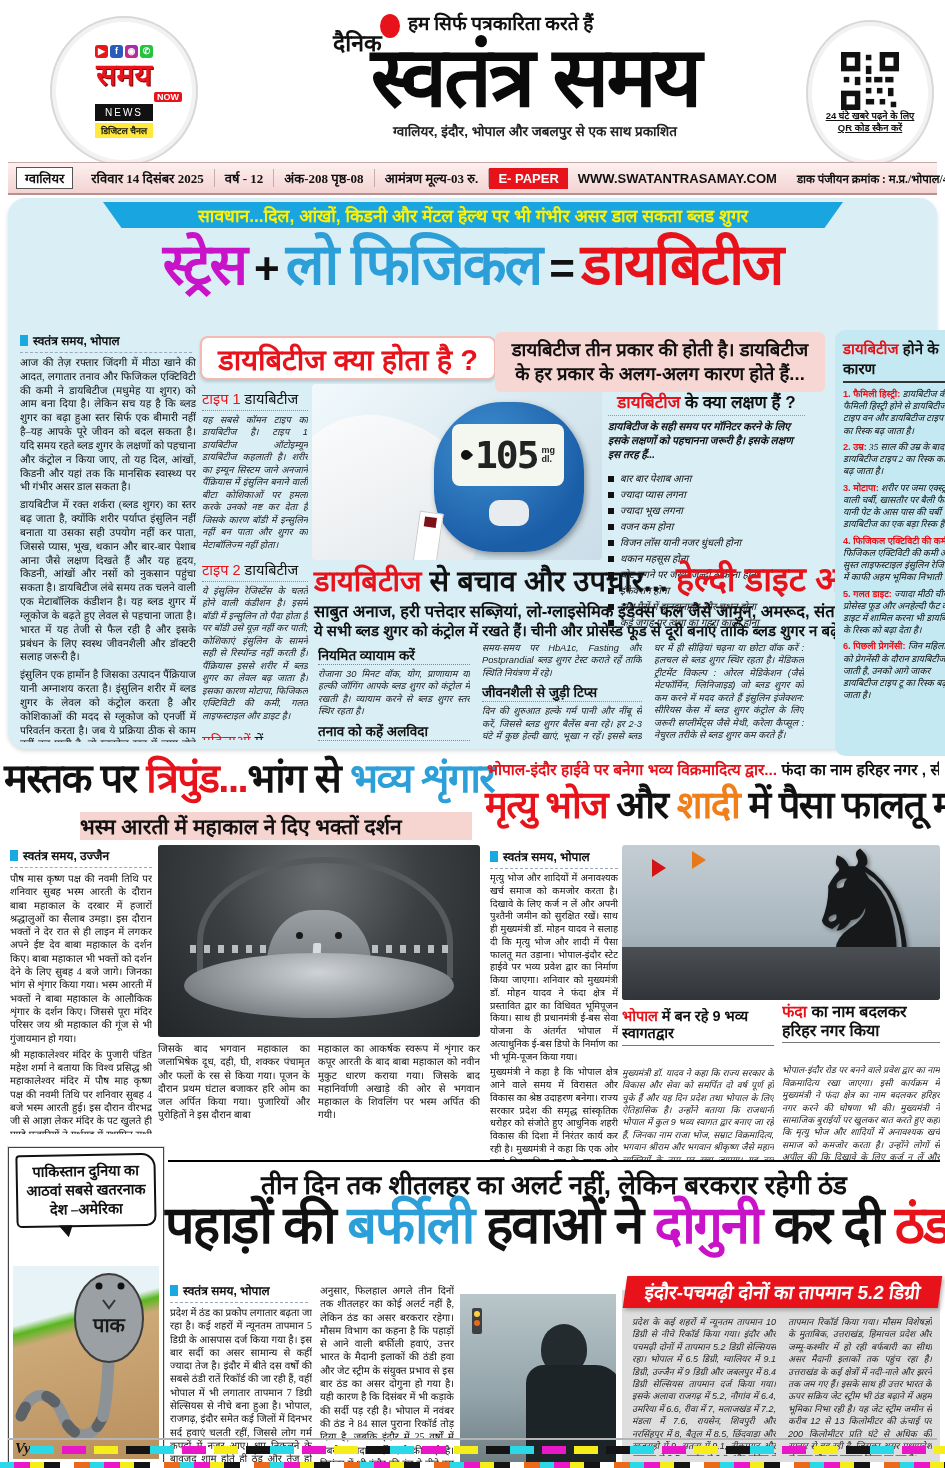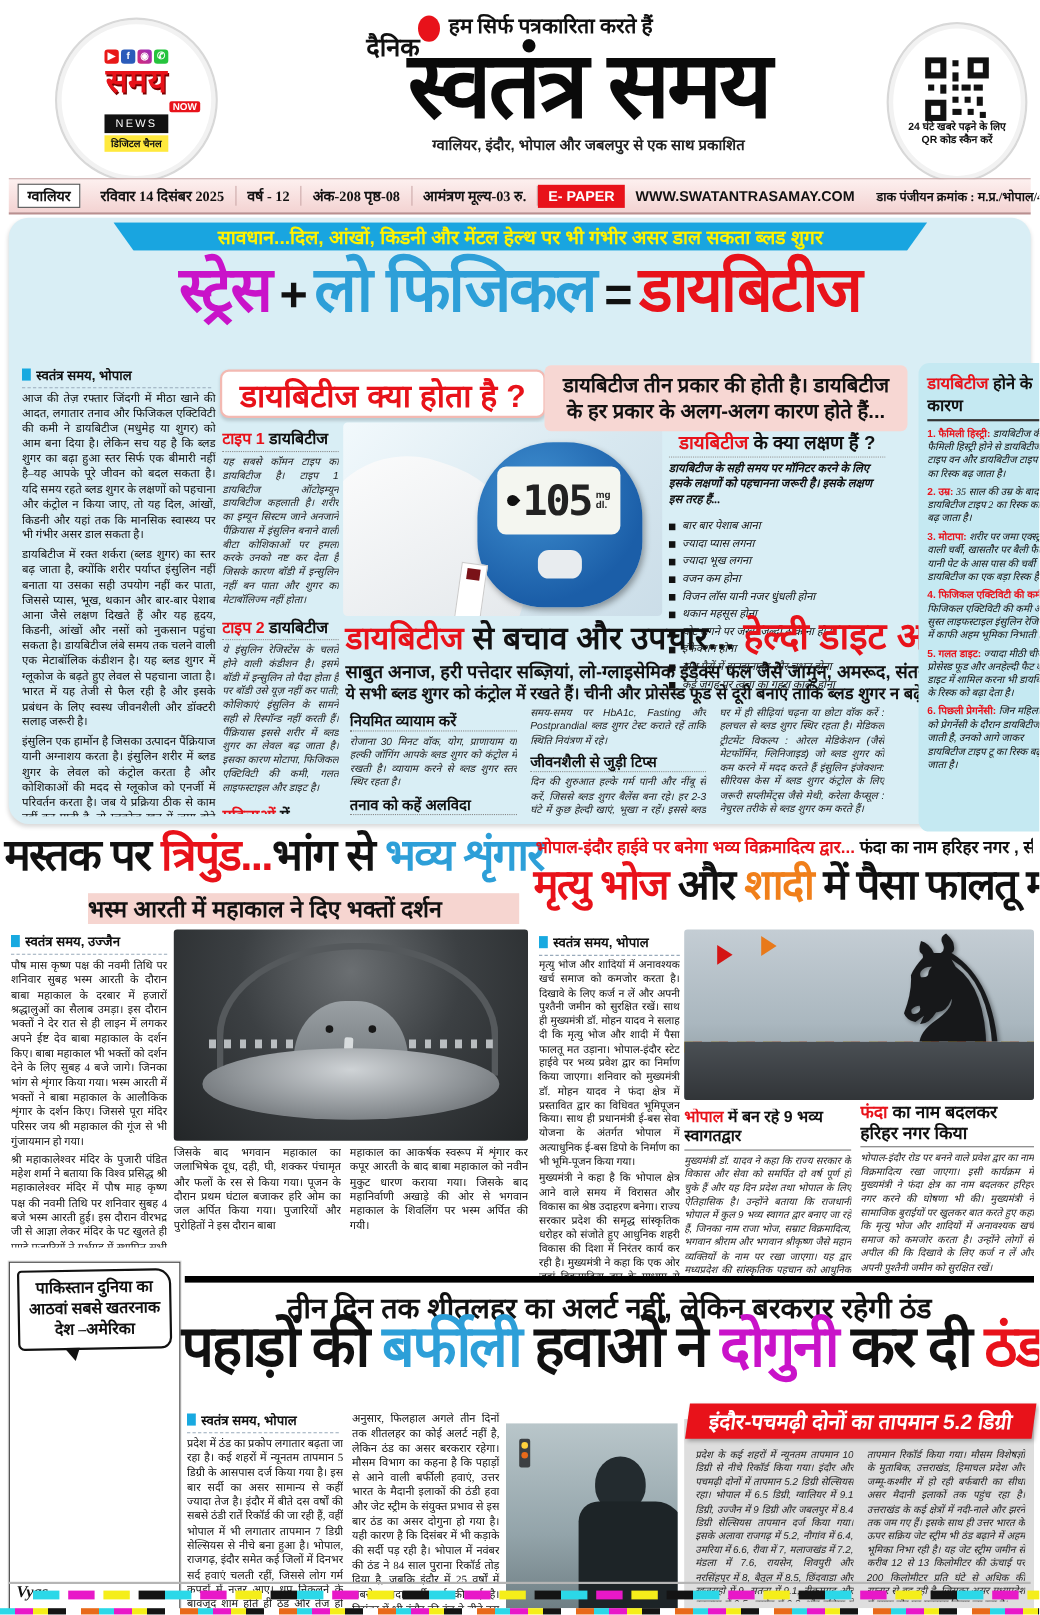--- a/index.html
+++ b/index.html
@@ -41,21 +41,21 @@
              color:#fff200;font-weight:800;font-size:17.5px;display:flex;align-items:center;justify-content:center;}
   .dia-head{display:flex;justify-content:center;align-items:baseline;gap:8px;font-weight:800;
             font-size:57px;letter-spacing:-2px;line-height:1;white-space:nowrap;}
   .byline{display:flex;align-items:center;gap:5px;font-weight:bold;font-size:12px;
           border-bottom:1px dashed #9ab;padding-bottom:3px;}
   .byline .sq{width:8px;height:11px;background:#18a9e0;flex:0 0 auto;}
   .smalltxt{font-size:10.4px;line-height:1.33;}
   .tinytxt{font-size:9.3px;line-height:1.34;font-style:italic;color:#1c1c1c;}
   .whatis{background:#fff;border:2px solid #f3b9b2;border-radius:8px;color:#e8121a;font-weight:800;
           font-size:29px;display:flex;align-items:center;justify-content:center;box-shadow:0 2px 3px rgba(0,0,0,.15);}
-  .typehead{font-weight:700;font-size:14.5px;border-bottom:1px dotted #888;padding-bottom:2px;margin-bottom:3px;}
+  .typehead{font-weight:400;font-size:14.5px;border-bottom:1px dotted #888;padding-bottom:2px;margin-bottom:3px;}
   .red{color:#e8121a;}
   .pinkbox{background:#f7d7d3;border-radius:6px;font-weight:800;font-size:18.5px;line-height:1.3;
            display:flex;align-items:center;justify-content:center;text-align:center;padding:4px 10px;}
   .symhead{font-weight:800;font-size:17px;border-bottom:1px dotted #999;padding-bottom:2px;}
   .symintro{font-size:10.5px;font-weight:bold;font-style:italic;line-height:1.35;font-family:"Liberation Serif",serif;margin:4px 0 8px;}
   .symitem{display:flex;gap:6px;font-size:10px;font-style:italic;line-height:1.6;font-family:"Liberation Serif",serif;}
   .symitem .b{width:6px;height:6px;background:#111;margin-top:5px;flex:0 0 auto;}
   .prevhead{font-weight:800;white-space:nowrap;text-align:center;line-height:1;}
   .prevsub{font-weight:800;text-align:center;line-height:1.35;}
   .tiph{font-weight:800;font-size:13.5px;border-bottom:1px dotted #888;margin:4px 0 3px;}
@@ -81,21 +81,21 @@
   .strip::after{content:"";display:block;margin:4px auto 0;width:12px;height:10px;background:#7a1218;}
 
   
   .mhead{font-weight:800;font-size:40px;letter-spacing:-1.5px;white-space:nowrap;text-align:center;line-height:1;}
   .pinkband{background:#f6d5d0;font-weight:800;font-size:21px;display:flex;align-items:center;justify-content:flex-start;}
   .kicker{font-weight:800;font-size:15.5px;white-space:nowrap;overflow:hidden;}
   .bhead{font-weight:800;font-size:38px;letter-spacing:-1.5px;white-space:nowrap;text-align:center;line-height:1;}
   .blue{color:#2d9fd8;}
   .orange{color:#f07f1a;}
   .magenta{color:#c913c9;}
-  .subarth{font-weight:800;font-size:14.5px;border-bottom:1px solid #777;padding-bottom:2px;margin-bottom:3px;line-height:1.2;}
+  .subarth{font-weight:800;font-size:14.5px;border-bottom:1px solid #777;padding-bottom:2px;margin-bottom:21px;line-height:1.2;}
   .tinytxt2{font-size:9px;line-height:1.38;font-style:italic;color:#222;}
 
   
   .mkph{background:radial-gradient(circle at 50% 20%,#6b6f72 0%,#3c4043 45%,#232628 100%);border-radius:3px;overflow:hidden;}
   .mk-arch{position:absolute;left:12%;top:6%;width:76%;height:60%;border:6px solid #55595c;border-bottom:none;border-radius:50% 50% 0 0/70% 70% 0 0;}
   .mk-plat{position:absolute;left:8%;top:56%;width:84%;height:34%;background:radial-gradient(ellipse at 50% 30%,#cfd3d6,#8a8f93 60%,#5b5f63);border-radius:50%;}
   .mk-ling{position:absolute;left:34%;top:34%;width:32%;height:38%;background:linear-gradient(#9aa0a4,#6e7478);border-radius:50% 50% 45% 45%/80% 80% 30% 30%;}
   .mk-eye{position:absolute;width:7px;height:7px;background:#181818;border-radius:50%;top:30%;}
   .mk-tilak{position:absolute;left:46%;top:42%;width:8%;height:16%;background:#d8dcde;border-radius:2px;transform:rotate(3deg);}
   .mk-dots{position:absolute;left:10%;top:52%;width:80%;height:8px;background:repeating-linear-gradient(90deg,#d9dde0 0 6px,transparent 6px 14px);opacity:.8;}
@@ -112,21 +112,21 @@
   .cartoon{background:#fff;border:1.5px solid #444;box-shadow:0 0 0 1px #ddd;}
   .bubble{position:absolute;left:7px;top:6px;width:128px;border:2px solid #111;background:#fff;border-radius:4px 14px 10px 6px;
           padding:6px 4px;font-weight:800;font-size:14.5px;text-align:center;line-height:1.3;font-family:"Liberation Serif",serif;
           transform:rotate(-1deg);}
   .bubble::after{content:"";position:absolute;left:40px;bottom:-12px;border-left:10px solid transparent;border-right:4px solid transparent;border-top:12px solid #111;}
   .scene{position:absolute;left:4px;top:118px;right:4px;bottom:4px;overflow:hidden;
          background:linear-gradient(165deg,#e8f3f7 0%,#e8f3f7 26%,#59b61f 30%,#cda978 36%,#b98f5e 100%);}
   .vyas{position:absolute;left:6px;bottom:6px;font-family:"Liberation Serif",serif;font-style:italic;font-weight:bold;font-size:15px;color:#111;}
 
   
-  .coldband{font-weight:800;font-size:26px;text-align:center;border-top:6px solid #000000;padding-top:4px;white-space:nowrap;}
+  .coldband{font-weight:800;font-size:26px;text-align:center;border-top:2px solid #000000;padding-top:4px;white-space:nowrap;}
   .coldhead{font-weight:800;font-size:52px;letter-spacing:-2px;white-space:nowrap;text-align:center;line-height:1.05;}
   .redban{background:#e8121a;color:#fff;font-weight:800;font-size:19px;display:flex;align-items:center;justify-content:center;
           transform:skewX(-8deg);box-shadow:2px 2px 4px rgba(0,0,0,.3);white-space:nowrap;}
   .graypan{background:#dedede;}
   .coldph{background:linear-gradient(#b9c6ca 0%,#93a4aa 60%,#6f7f84 100%);overflow:hidden;}
   .fogman-head{position:absolute;left:52%;top:18%;width:46px;height:50px;background:#232b2f;border-radius:50% 50% 45% 45%;}
   .fogman-body{position:absolute;left:42%;top:42%;width:96px;height:120%;background:#1d2427;border-radius:18px 26px 0 0;}
   .tlight{position:absolute;left:12px;top:14px;width:10px;height:26px;background:#3c4043;border-radius:2px;}
   .tlight::before{content:"";position:absolute;left:2px;top:3px;width:6px;height:6px;border-radius:50%;background:#ffd23d;box-shadow:0 9px 0 #e86a1a;}
 
@@ -161,21 +161,21 @@
 
     <div class="abs" style="left:380px;top:10px;width:420px;">
       <span class="tagdot"></span><span class="tagline">हम सिर्फ पत्रकारिता करते हैं</span>
     </div>
 
     <div class="abs ctr" style="left:300px;top:38px;width:470px;">
       <div class="mast-title nowrap">स्वतंत्र समय</div>
       <div class="mast-sub nowrap" style="margin-top:4px;">ग्वालियर, इंदौर, भोपाल और जबलपुर से एक साथ प्रकाशित</div>
     </div>
 
-    <div class="abs oval" style="left:806px;top:20px;width:124px;height:142px;gap:0;">
+    <div class="abs oval" style="left:806px;top:20px;width:124px;height:142px;gap:0;text-decoration:underline;">
       <svg width="58" height="58" viewBox="0 0 21 21">
         <rect x="0" y="0" width="21" height="21" fill="#fff"></rect>
         <g fill="#111">
           <rect x="0" y="0" width="7" height="7"></rect>
             <rect x="14" y="0" width="7" height="7"></rect>
             <rect x="0" y="14" width="7" height="7"></rect>
           <rect x="2" y="2" width="3" height="3" fill="#fff"></rect>
             <rect x="16" y="2" width="3" height="3" fill="#fff"></rect>
             <rect x="2" y="16" width="3" height="3" fill="#fff"></rect>
           <rect x="9" y="1" width="2" height="2"></rect>
@@ -390,20 +390,32 @@
     <div class="subarth"><span class="red">भोपाल</span><span> में बन रहे 9 भव्य स्वागतद्वार</span></div>
     <div class="tinytxt2 just">मुख्यमंत्री डॉ. यादव ने कहा कि राज्य सरकार के विकास और सेवा को समर्पित दो वर्ष पूर्ण हो चुके हैं और यह दिन प्रदेश तथा भोपाल के लिए ऐतिहासिक है। उन्होंने बताया कि राजधानी भोपाल में कुल 9 भव्य स्वागत द्वार बनाए जा रहे हैं, जिनका नाम राजा भोज, सम्राट विक्रमादित्य, भगवान श्रीराम और भगवान श्रीकृष्ण जैसे महान व्यक्तियों के नाम पर रखा जाएगा। यह द्वार मध्यप्रदेश की सांस्कृतिक पहचान को आधुनिक शहर विकास से जोड़ने का प्रतीक होंगे।</div>
   </div>
   <div class="abs clip" style="left:782px;top:1002px;width:158px;height:158px;">
     <div class="subarth" style="font-size:16px;"><span class="red">फंदा</span><span> का नाम बदलकर हरिहर नगर किया</span></div>
     <div class="tinytxt2 just">भोपाल-इंदौर रोड पर बनने वाले प्रवेश द्वार का नाम विक्रमादित्य रखा जाएगा। इसी कार्यक्रम में मुख्यमंत्री ने फंदा क्षेत्र का नाम बदलकर हरिहर नगर करने की घोषणा भी की। मुख्यमंत्री ने सामाजिक बुराईयों पर खुलकर बात करते हुए कहा कि मृत्यु भोज और शादियों में अनावश्यक खर्च समाज को कमजोर करता है। उन्होंने लोगों से अपील की कि दिखावे के लिए कर्ज न लें और अपनी पुश्तैनी जमीन को सुरक्षित रखें।</div>
   </div>
 
   <div class="abs cartoon" style="left:8px;top:1147px;width:154px;height:315px;">
     <div class="bubble">पाकिस्तान दुनिया का आठवां सबसे खतरनाक देश –अमेरिका</div>
+    <div class="scene">
+      <svg width="146" height="190" viewBox="0 0 146 190">
+        <path d="M8 150 C 20 120, 40 125, 50 150 C 60 175, 80 175, 90 150" stroke="#8d9296" stroke-width="11" fill="none" stroke-linecap="round"></path>
+        <path d="M8 150 C 20 120, 40 125, 50 150 C 60 175, 80 175, 90 150" stroke="#5d6266" stroke-width="11" fill="none" stroke-linecap="round" stroke-dasharray="10 26"></path>
+        <path d="M90 150 C 96 120, 96 90, 96 70" stroke="#8d9296" stroke-width="12" fill="none" stroke-linecap="round"></path>
+        <ellipse cx="96" cy="52" rx="34" ry="44" fill="#9aa0a4" stroke="#3c3c3c" stroke-width="2"></ellipse>
+        <circle cx="86" cy="20" r="3.5" fill="#111"></circle>
+          <circle cx="108" cy="20" r="3.5" fill="#111"></circle>
+        <path d="M90 34 L 96 42 L 102 34" stroke="#333" stroke-width="2" fill="none"></path>
+        <text x="96" y="66" text-anchor="middle" font-size="20" font-weight="bold" fill="#1a1a1a">पाक</text>
+      </svg>
+    </div>
     <div class="vyas">Vyas..</div>
   </div>
 
   <div class="abs coldband" style="left:168px;top:1160px;width:772px;">तीन दिन तक शीतलहर का अलर्ट नहीं, लेकिन बरकरार रहेगी ठंड</div>
   <div class="abs coldhead" style="left:165px;top:1198px;width:775px;">
     <span>पहाड़ों की </span><span class="blue">बर्फीली</span><span> हवाओं ने </span><span class="magenta">दोगुनी</span><span> कर दी </span><span class="red">ठंड</span>
   </div>
   <div class="abs byline" style="left:170px;top:1282px;width:138px;">
     <span class="sq"></span>
       <span>स्वतंत्र समय, भोपाल</span>

